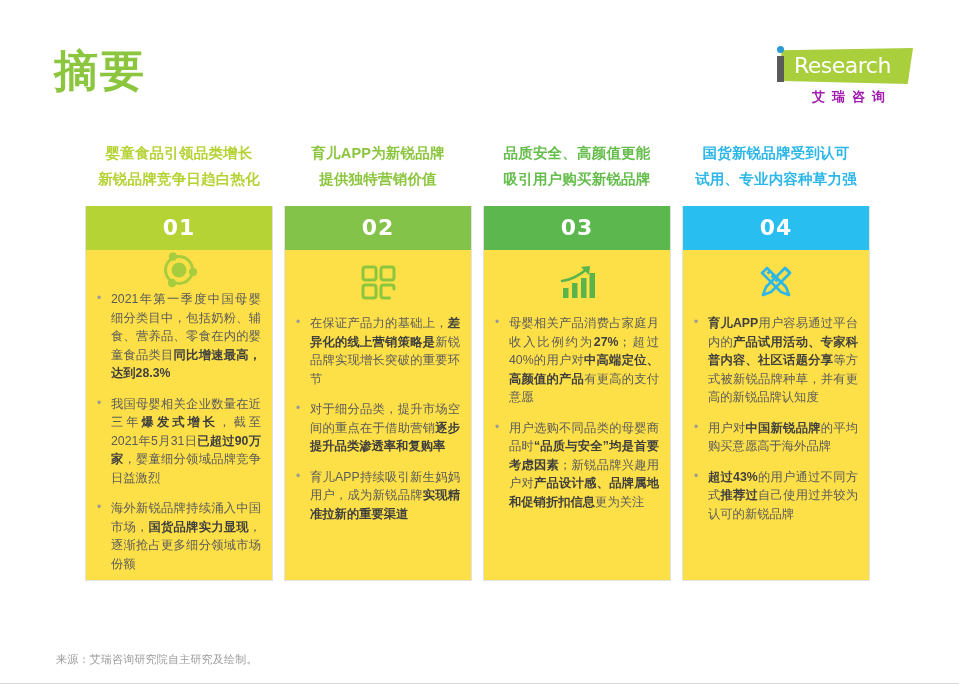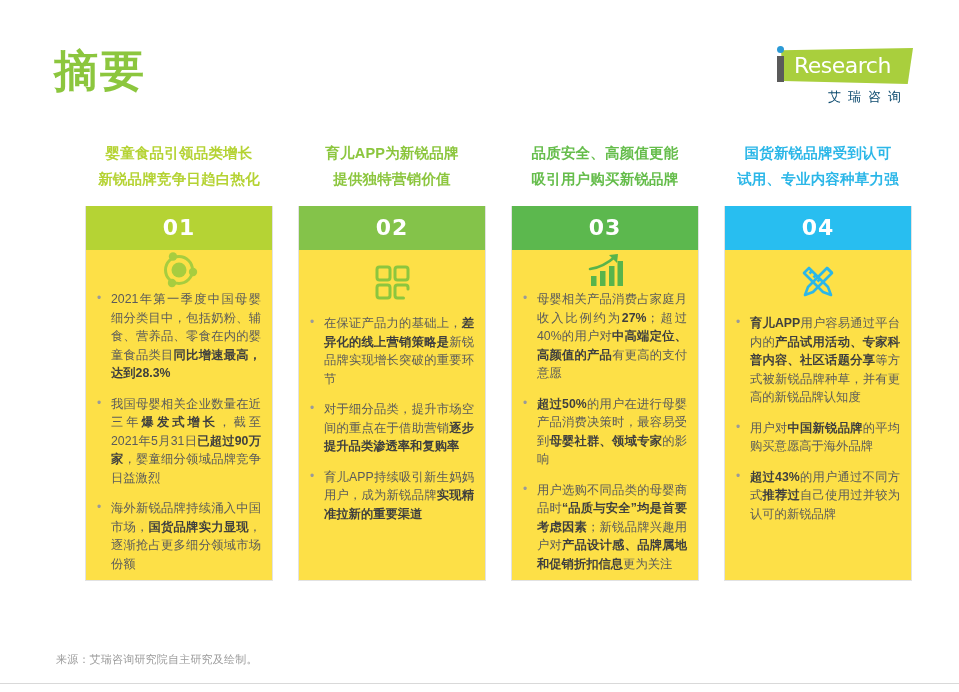--- a/index.html
+++ b/index.html
@@ -84,44 +84,45 @@
     top: 4px;
     font-size: 22px;
     line-height: 32px;
     color: #ffffff;
     font-weight: 400;
     letter-spacing: -0.5px;
     font-family: "DejaVu Sans", sans-serif;
   }
   .logo-sub {
     position: absolute;
-    left: 44px;
+    left: 28px;
     top: 42px;
     width: 122px;
     font-size: 13px;
-    color: #0c4a6e;
+    color: #a21caf;
     letter-spacing: 7px;
     text-align: center;
     white-space: nowrap;
+    font-weight: bold;
   }
 
   
   .columns {
     position: absolute;
     left: 0;
     top: 140px;
     width: 959px;
     display: flex;
     justify-content: flex-start;
     padding-left: 85px;
     box-sizing: border-box;
   }
   .col {
     width: 188px;
-    margin-right: 25px;
+    margin-right: 11px;
     display: flex;
     flex-direction: column;
   }
   .col-heading {
     height: 66px;
     text-align: center;
     font-size: 14.5px;
     font-weight: bold;
     line-height: 26px;
     letter-spacing: 0.2px;
@@ -291,21 +292,20 @@
             <rect x="15" y="21" width="5.5" height="15" fill="#58b44b"></rect>
             <rect x="24" y="16" width="5.5" height="20" fill="#58b44b"></rect>
             <rect x="32.5" y="11" width="5.5" height="25" fill="#58b44b"></rect>
             <path d="M5 19 C14 18, 22 14, 31 6" fill="none" stroke="#58b44b" stroke-width="2.6" stroke-linecap="round"></path>
             <path d="M24 5 L33 4 L32 13 Z" fill="#58b44b"></path>
           </svg>
         </div>
         <div class="card-body">
           <ul class="bullets">
             <li>母婴相关产品消费占家庭月收入比例约为<b>27%</b>；超过40%的用户对<b>中高端定位、高颜值的产品</b>有更高的支付意愿</li>
-            <li><b>超过50%</b>的用户在进行母婴产品消费决策时，最容易受到<b>母婴社群、领域专家</b>的影响</li>
             <li>用户选购不同品类的母婴商品时<b>“品质与安全”均是首要考虑因素</b>；新锐品牌兴趣用户对<b>产品设计感、品牌属地和促销折扣信息</b>更为关注</li>
           </ul>
         </div>
       </div>
     </div>
 
     <div class="col">
       <div class="col-heading" style="color: rgb(44, 183, 232);">
         <span class="l1">国货新锐品牌受到认可</span>
         <span class="l2">试用、专业内容种草力强</span>

